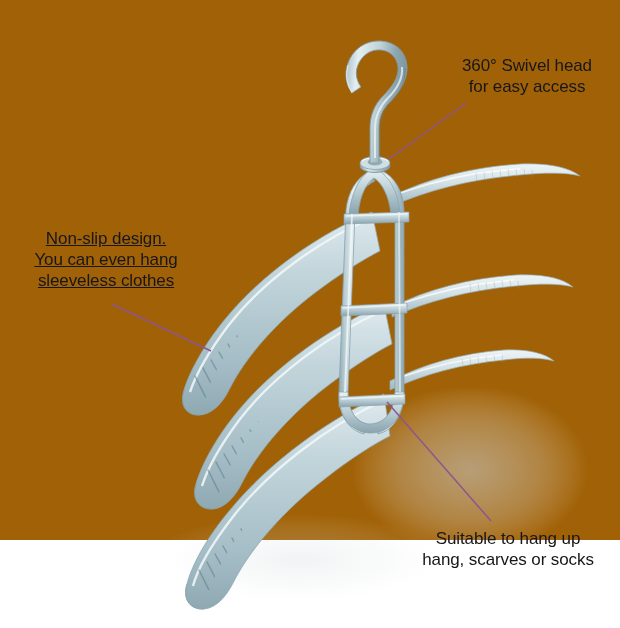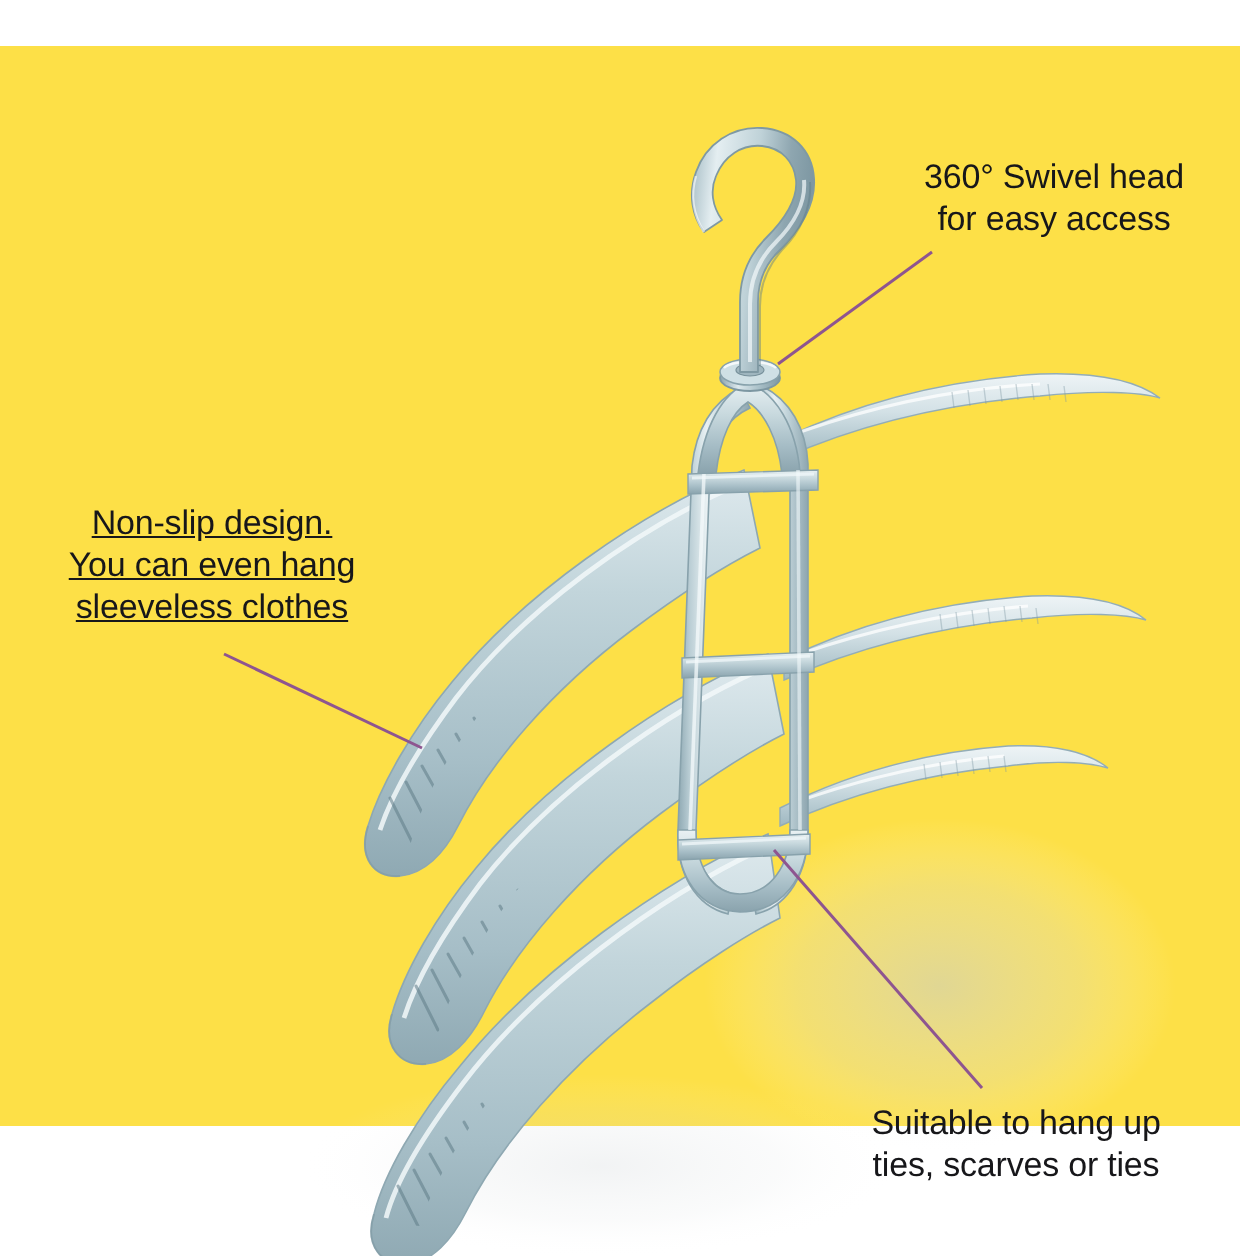--- a/index.html
+++ b/index.html
@@ -7,22 +7,21 @@
   body{
     width:620px;height:628px;
     background:#ffffff;
     font-family:"Liberation Sans", sans-serif;
     overflow:hidden;
     position:relative;
   }
   #stage{
     position:absolute;inset:0;
     width:620px;height:540px;
-    background:#fde047;
-    margin-top:23px;
+    background:#a16207;
   }
   #artboard{position:absolute;inset:0;width:620px;height:628px;}
   .callout{
     position:absolute;
     color:#17171a;
     font-size:17px;
     line-height:21px;
     letter-spacing:-0.1px;
     white-space:pre-line;
     font-family:"Liberation Sans", sans-serif;
@@ -309,15 +308,15 @@
   </svg>
 
   <div class="callout right" id="callout-swivel">360° Swivel head
 for easy access</div>
 
   <div class="callout left" id="callout-nonslip">Non-slip design.
 You can even hang
 sleeveless clothes</div>
 
   <div class="callout right" id="callout-ties">Suitable to hang up
-ties, scarves or ties</div>
+hang, scarves or socks</div>
 
 </div>
 
 </body></html>

